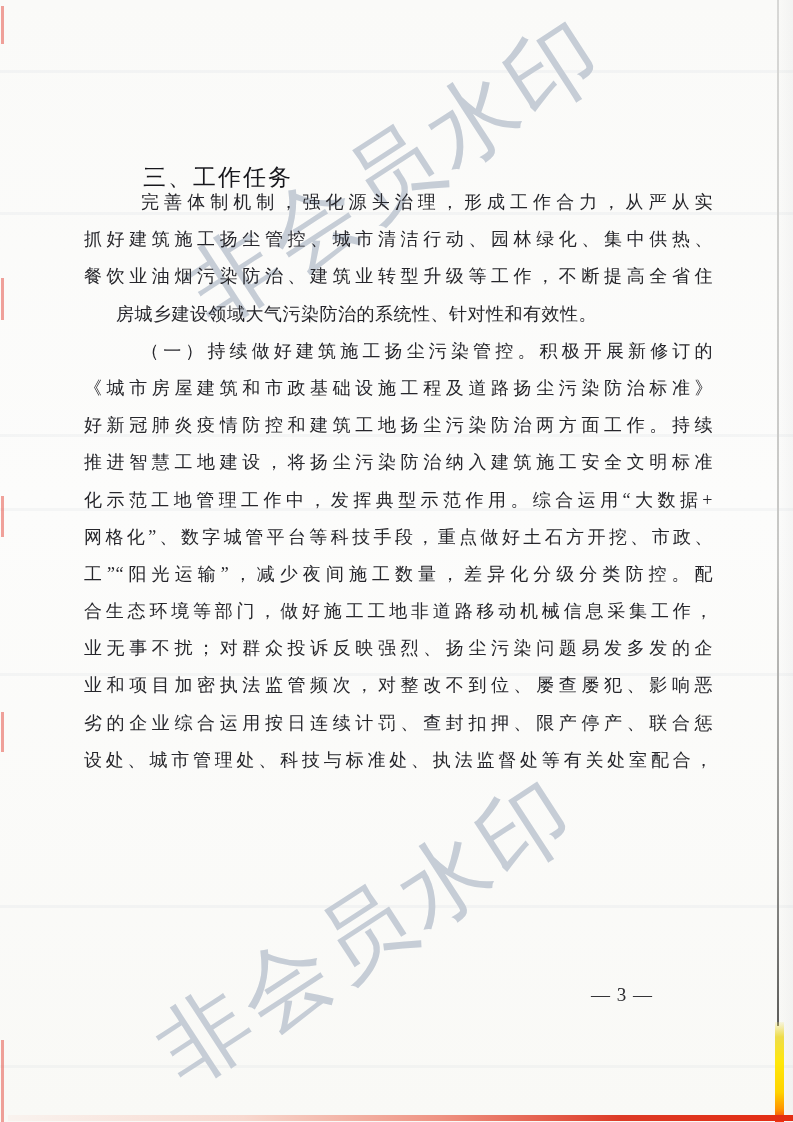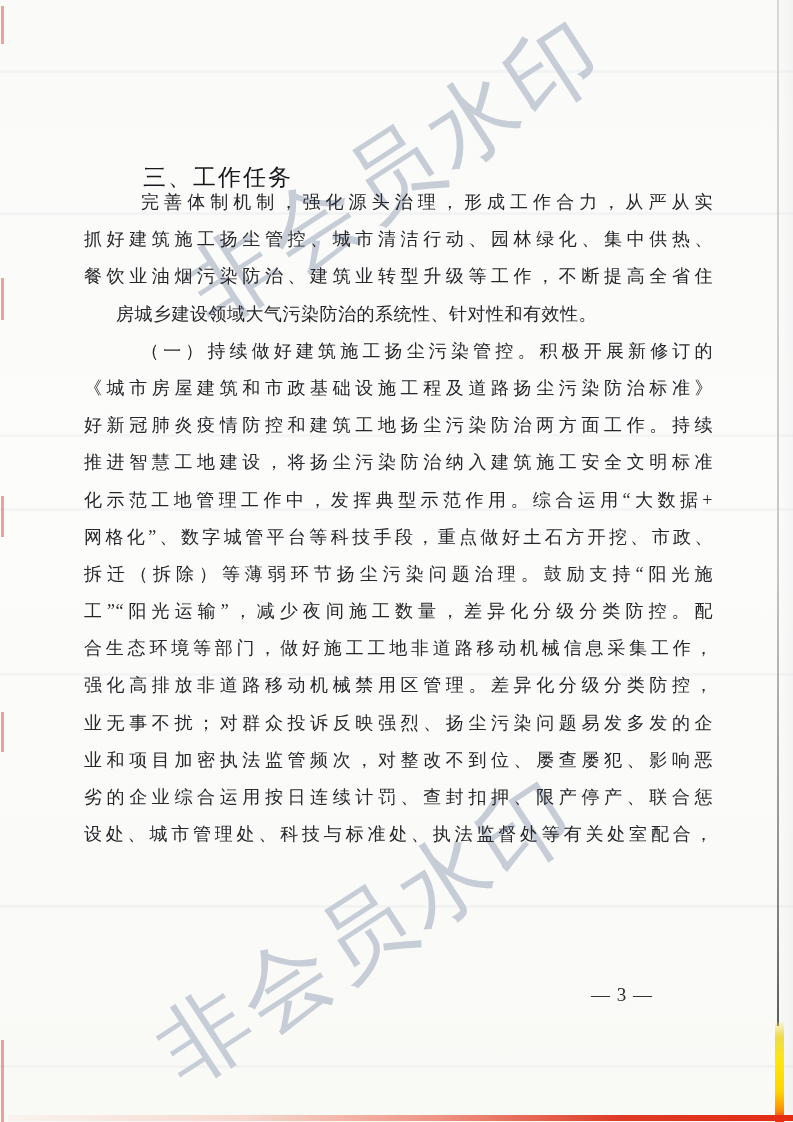--- a/index.html
+++ b/index.html
@@ -93,24 +93,22 @@
     <div class="line indent">完善体制机制，强化源头治理，形成工作合力，从严从实</div>
     <div class="line">抓好建筑施工扬尘管控、城市清洁行动、园林绿化、集中供热、</div>
     <div class="line">餐饮业油烟污染防治、建筑业转型升级等工作，不断提高全省住</div>
     <div class="line end">房城乡建设领域大气污染防治的系统性、针对性和有效性。</div>
     <div class="line indent">（一）持续做好建筑施工扬尘污染管控。积极开展新修订的</div>
     <div class="line">《城市房屋建筑和市政基础设施工程及道路扬尘污染防治标准》</div>
     <div class="line">好新冠肺炎疫情防控和建筑工地扬尘污染防治两方面工作。持续</div>
     <div class="line">推进智慧工地建设，将扬尘污染防治纳入建筑施工安全文明标准</div>
     <div class="line">化示范工地管理工作中，发挥典型示范作用。综合运用“大数据+</div>
     <div class="line">网格化”、数字城管平台等科技手段，重点做好土石方开挖、市政、</div>
-    <div class="line">拆迁（拆除）等薄弱环节扬尘污染问题治理。鼓励支持“阳光施</div>
     <div class="line">工”“阳光运输”，减少夜间施工数量，差异化分级分类防控。配</div>
     <div class="line">合生态环境等部门，做好施工工地非道路移动机械信息采集工作，</div>
-    <div class="line">强化高排放非道路移动机械禁用区管理。差异化分级分类防控，</div>
     <div class="line">业无事不扰；对群众投诉反映强烈、扬尘污染问题易发多发的企</div>
     <div class="line">业和项目加密执法监管频次，对整改不到位、屡查屡犯、影响恶</div>
     <div class="line">劣的企业综合运用按日连续计罚、查封扣押、限产停产、联合惩</div>
     <div class="line">设处、城市管理处、科技与标准处、执法监督处等有关处室配合，</div>
   </div>
 
   <div class="page-number">— 3 —</div>
 
   <div class="right-edge-line"></div>
   <div class="corner-yellow"></div>

